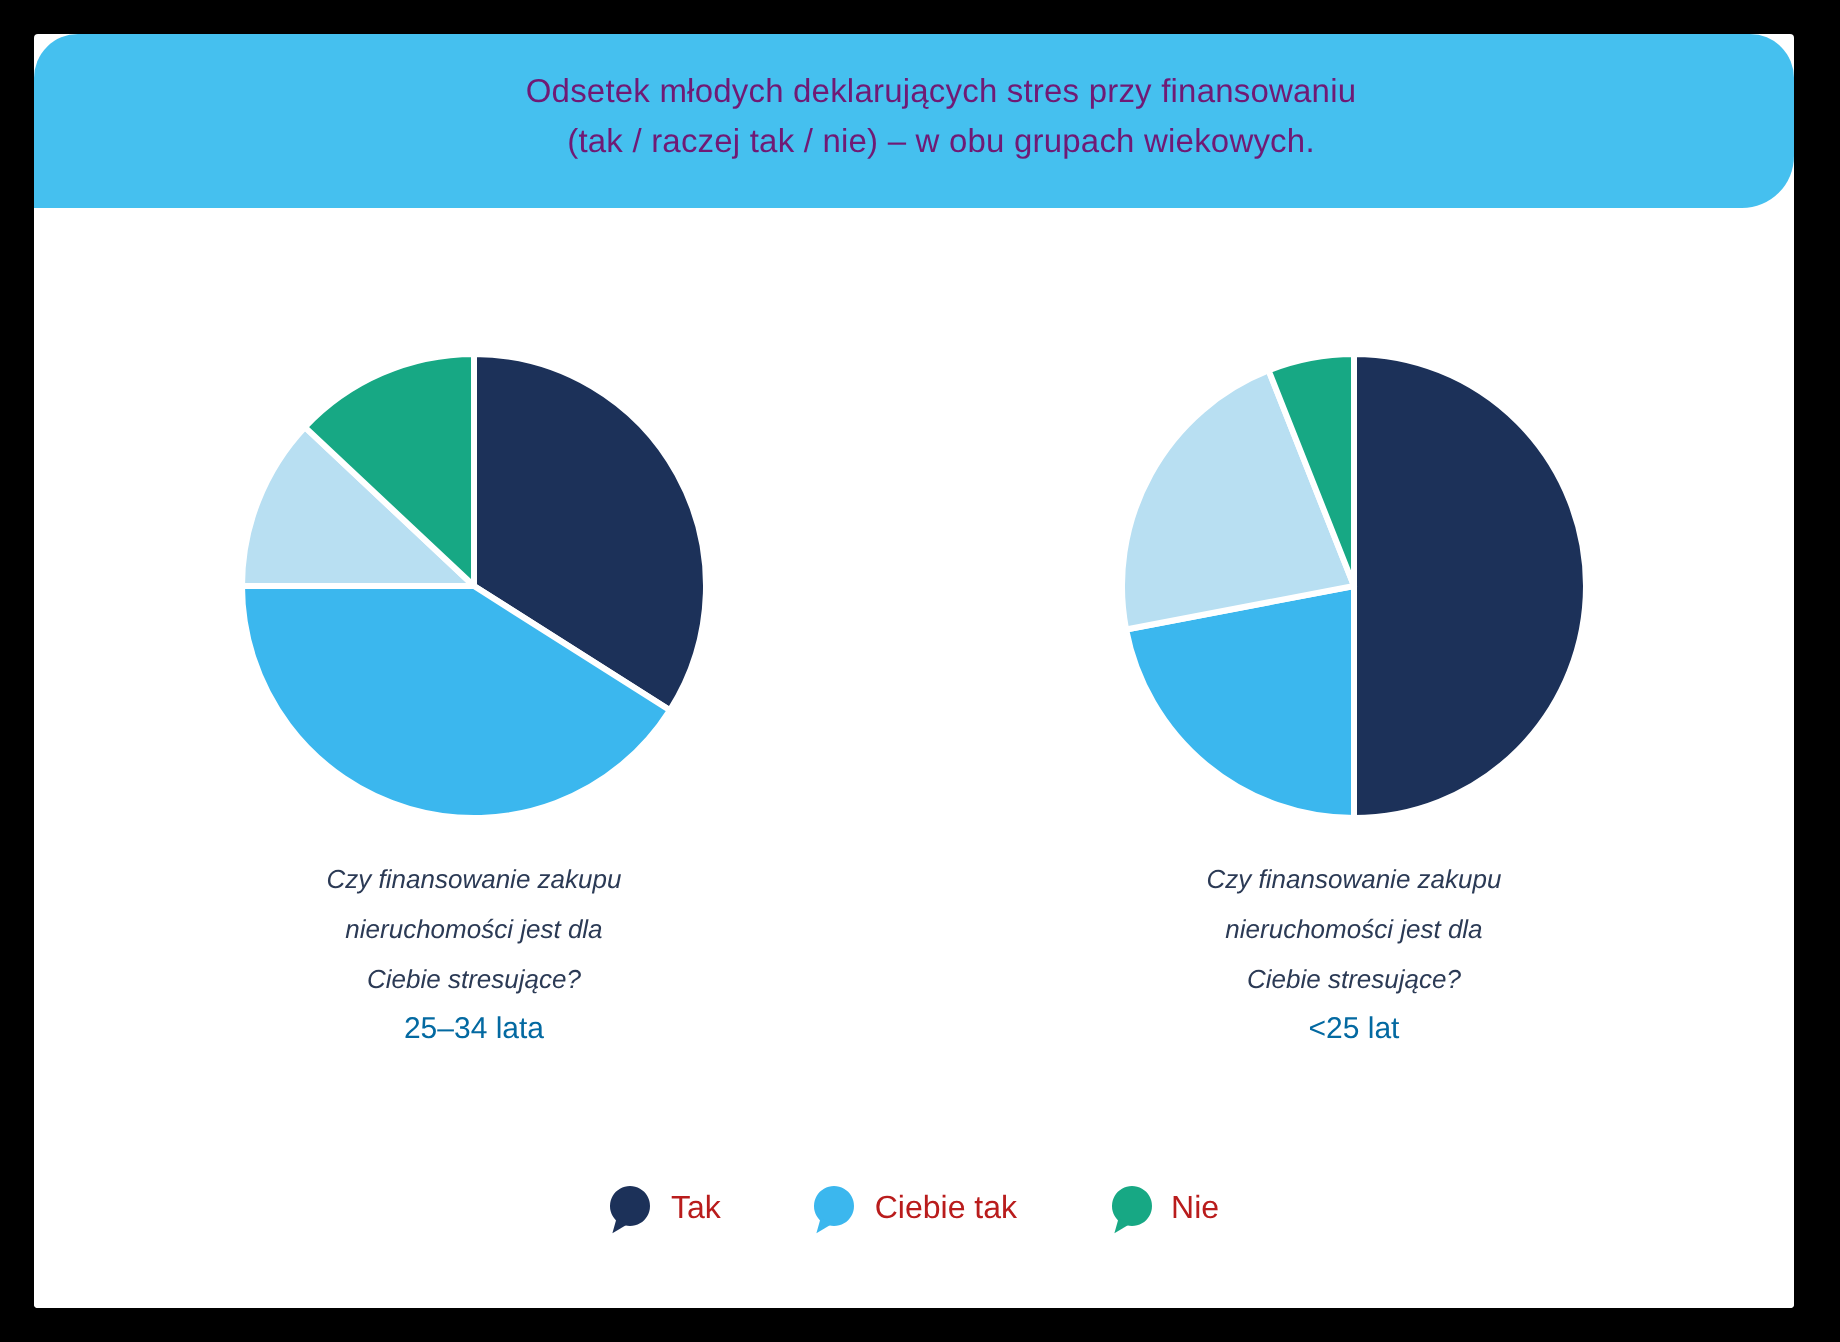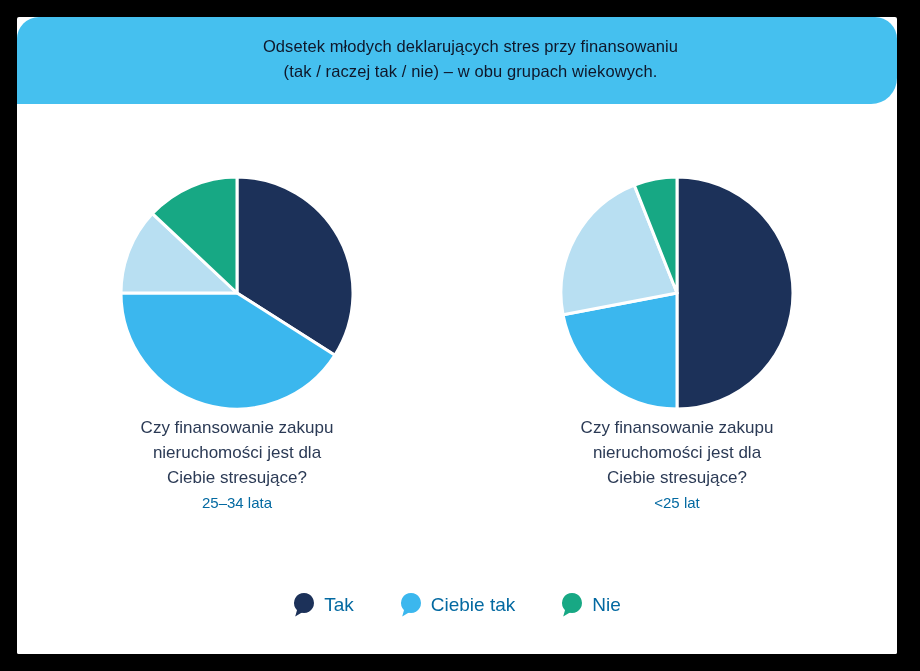--- a/index.html
+++ b/index.html
@@ -37,21 +37,21 @@
     background: #45c0ef;
     border-top-left-radius: 22px;
     border-top-right-radius: 22px;
     border-bottom-right-radius: 26px;
     border-bottom-left-radius: 0;
     display: flex;
     align-items: center;
     justify-content: center;
   }
   .header-title {
-    color: #0f172a;
+    color: #701a75;
     font-size: 16.5px;
     line-height: 25px;
     text-align: center;
     letter-spacing: 0.1px;
     white-space: pre-line;
     padding-bottom: 4px;
     margin-left: 27px;
   }
   
   .body {
@@ -72,26 +72,27 @@
   }
   .pie-block {
     flex: 1 1 50%;
     display: flex;
     flex-direction: column;
     align-items: center;
     padding-top: 71px;
   }
   .pie-svg { display: block; }
   .pie-caption {
-    margin-top: 4px;
+    margin-top: 16px;
     color: #2b3a55;
-    font-size: 17px;
+    font-size: 13px;
     line-height: 25px;
     text-align: center;
     white-space: pre-line;
+    font-style: italic;
   }
   .pie-group {
     color: #0369a1;
     font-size: 15px;
     line-height: 25px;
     text-align: left;
   }
   
   .legend {
     position: absolute;
@@ -103,22 +104,22 @@
     align-items: center;
     gap: 46px;
   }
   .legend-item {
     display: flex;
     align-items: center;
     gap: 9px;
   }
   .legend-bubble { display: block; }
   .legend-label {
-    color: #0369a1;
-    font-size: 19px;
+    color: #b91c1c;
+    font-size: 16px;
     line-height: 20px;
   }
 </style>
 </head>
 <body>
 
 <div id="root">
   <div class="card">
 
     <div class="header">

